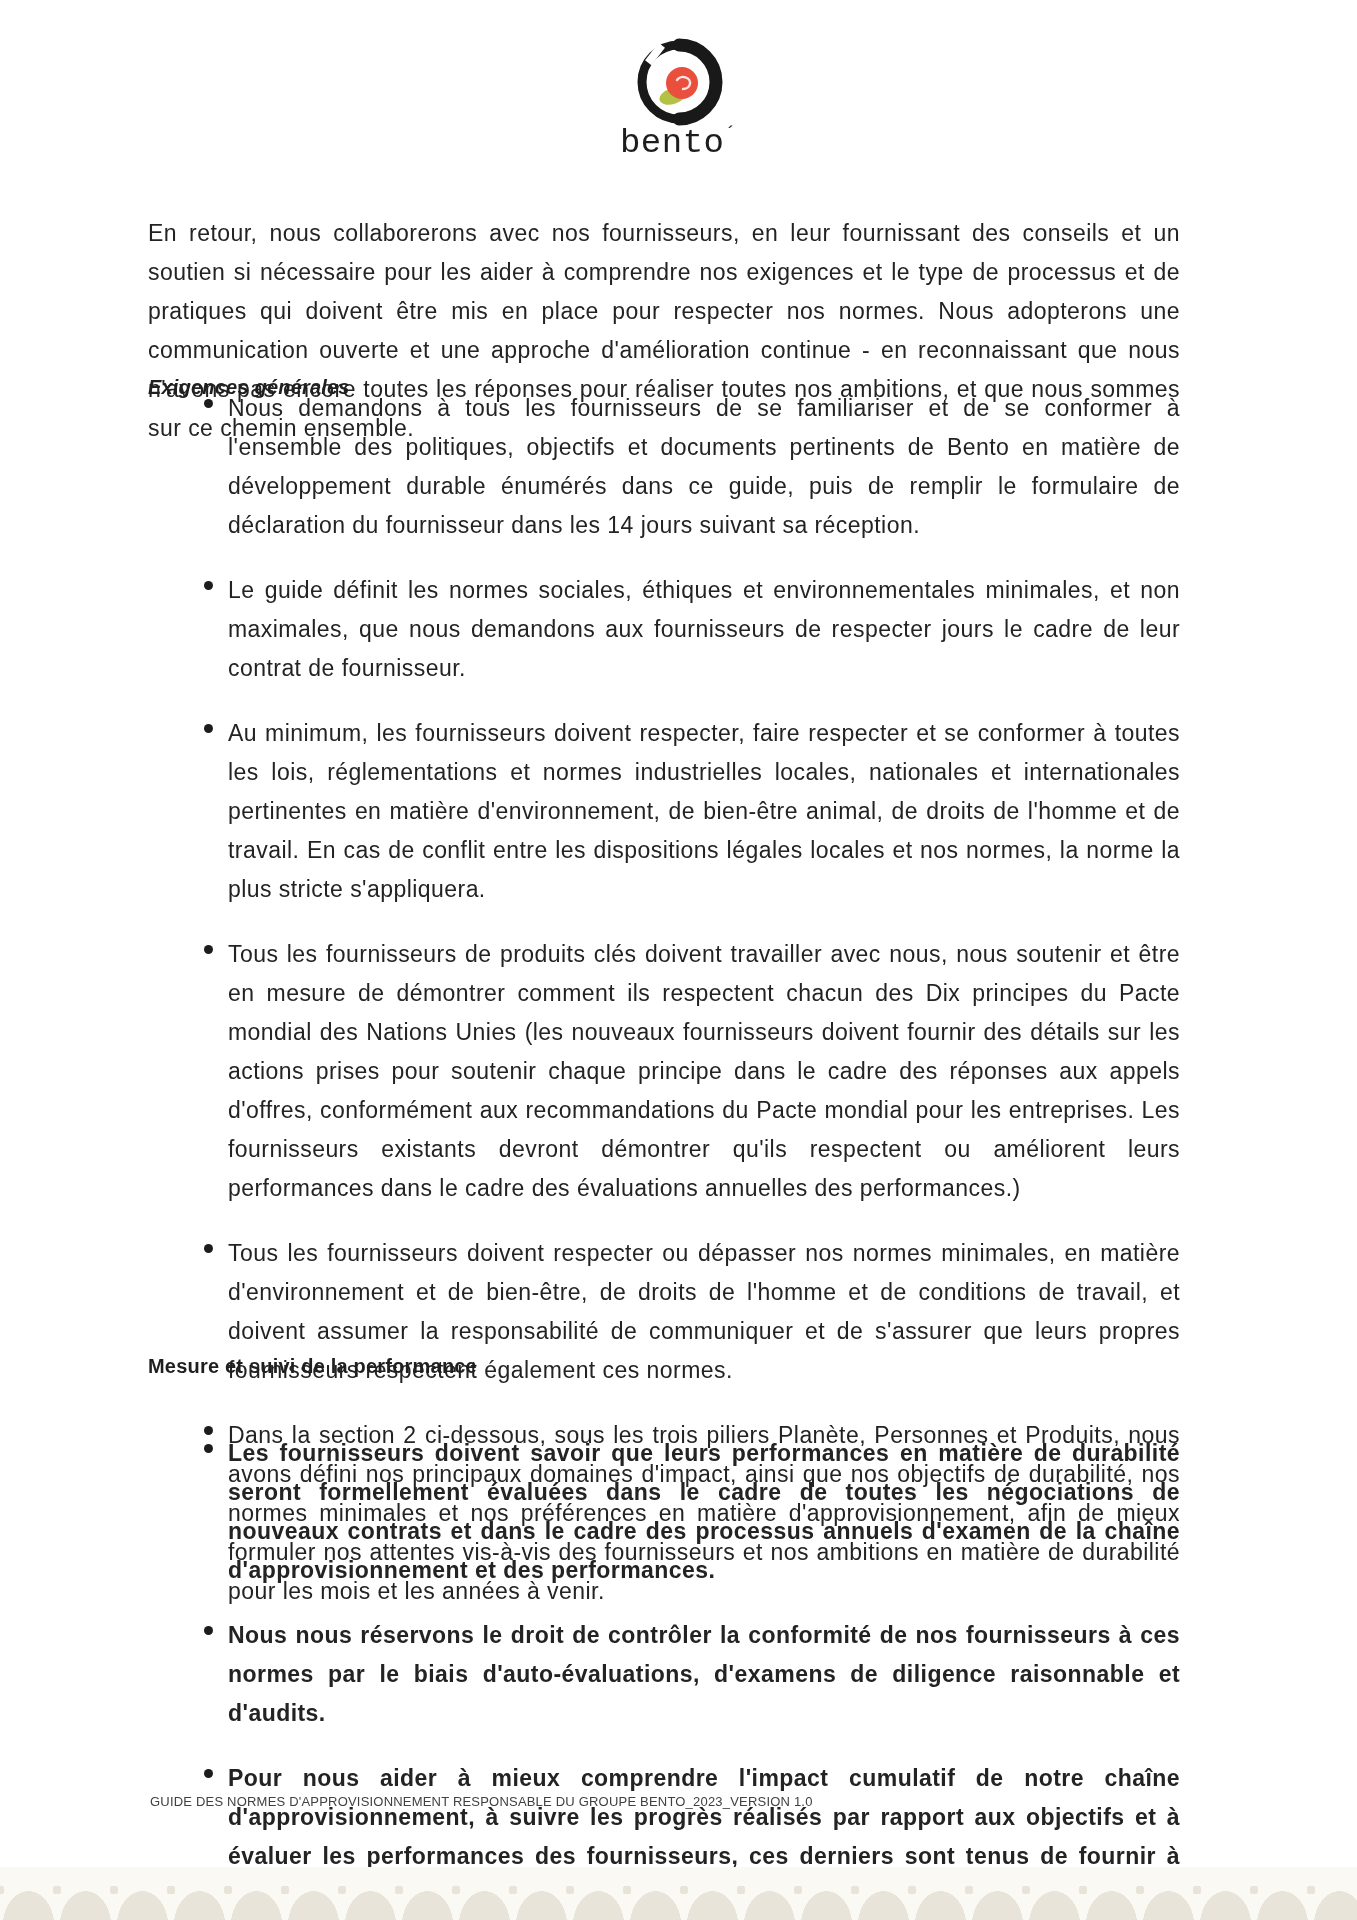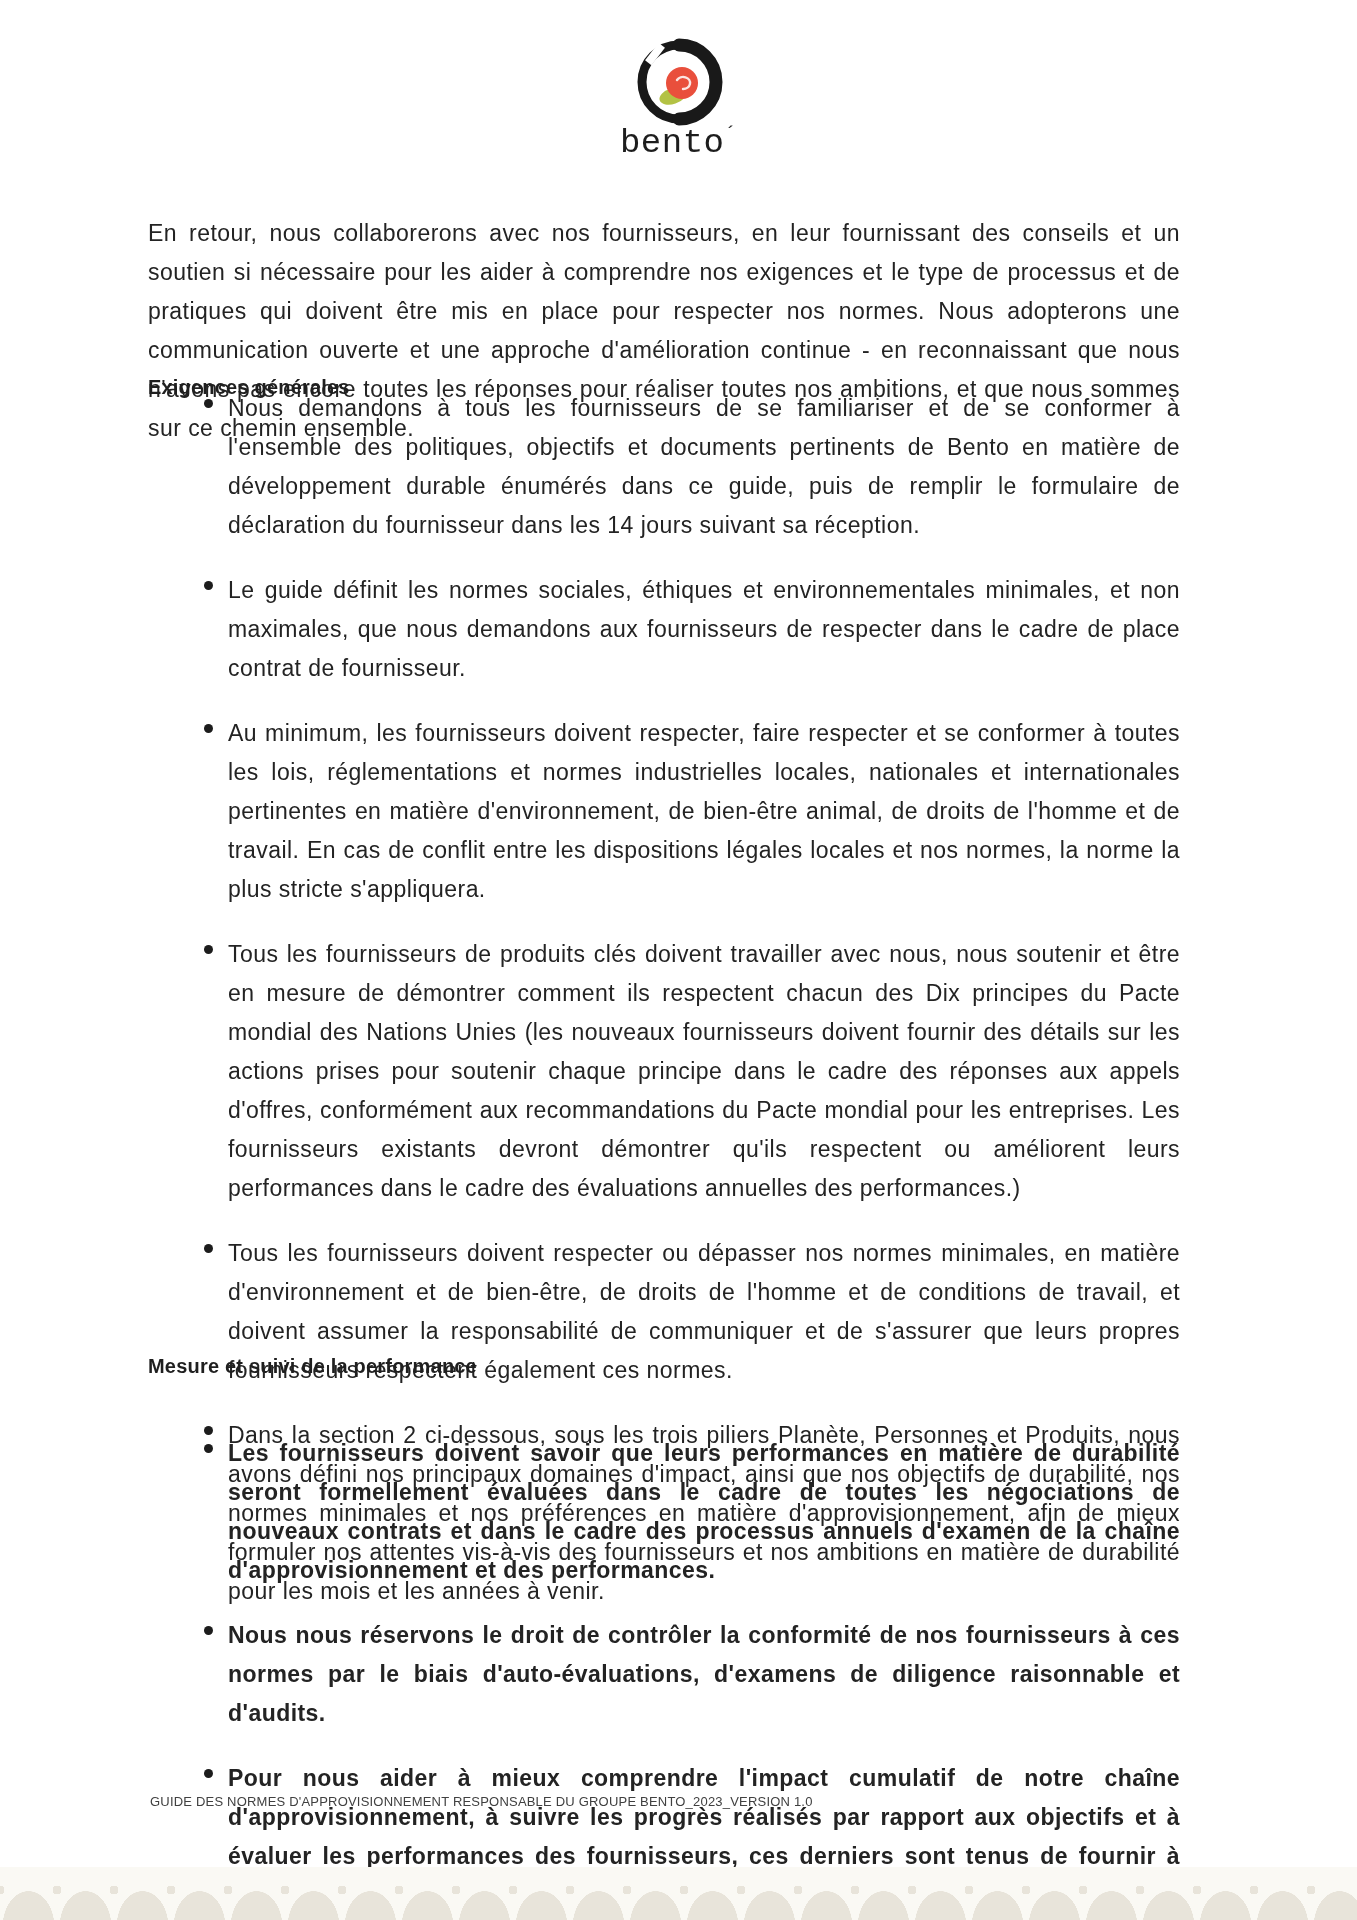--- a/index.html
+++ b/index.html
@@ -54,21 +54,21 @@
   .heading {
     position: absolute;
     left: 148px;
     width: 1032px;
     font-size: 20px;
     line-height: 24px;
     font-weight: bold;
     letter-spacing: 0.2px;
     color: #1f1f1f;
   }
-  .heading-1 { top: 358px; }
+  .heading-1 { top: 358px; font-style: italic; }
   .heading-2 { top: 1337px; }
 
   ul.bullets { margin: 0; padding: 0; list-style: none; }
   .list-1 { top: 389px; }
   .list-2 { top: 1434px; font-weight: bold; }
   ul.bullets li {
     position: relative;
     padding-left: 80px;
     margin-bottom: 26px;
   }
@@ -132,21 +132,21 @@
     </svg>
     <div class="wordmark"><span>bento</span><span class="tick">´</span></div>
   </div>
 
   <p class="block body-text intro">En retour, nous collaborerons avec nos fournisseurs, en leur fournissant des conseils et un soutien si nécessaire pour les aider à comprendre nos exigences et le type de processus et de pratiques qui doivent être mis en place pour respecter nos normes.  Nous adopterons une communication ouverte et une approche d'amélioration continue - en reconnaissant que nous n'avons pas encore toutes les réponses pour réaliser toutes nos ambitions, et que nous sommes sur ce chemin ensemble.</p>
 
   <h2 class="heading heading-1">Exigences générales</h2>
 
   <ul class="block body-text bullets list-1">
     <li>Nous demandons à tous les fournisseurs de se familiariser et de se conformer à l'ensemble des politiques, objectifs et documents pertinents de Bento en matière de développement durable énumérés dans ce guide, puis de remplir le formulaire de déclaration du fournisseur dans les 14 jours suivant sa réception.</li>
-    <li>Le guide définit les normes sociales, éthiques et environnementales minimales, et non maximales, que nous demandons aux fournisseurs de respecter dans le cadre de place contrat de fournisseur.</li>
+    <li>Le guide définit les normes sociales, éthiques et environnementales minimales, et non maximales, que nous demandons aux fournisseurs de respecter jours le cadre de leur contrat de fournisseur.</li>
     <li>Au minimum, les fournisseurs doivent respecter, faire respecter et se conformer à toutes les lois, réglementations et normes industrielles locales, nationales et internationales pertinentes en matière d'environnement, de bien-être animal, de droits de l'homme et de travail. En cas de conflit entre les dispositions légales locales et nos normes, la norme la plus stricte s'appliquera.</li>
     <li>Tous les fournisseurs de produits clés doivent travailler avec nous, nous soutenir et être en mesure de démontrer comment ils respectent chacun des Dix principes du Pacte mondial des Nations Unies (les nouveaux fournisseurs doivent fournir des détails sur les actions prises pour soutenir chaque principe dans le cadre des réponses aux appels d'offres, conformément aux recommandations du Pacte mondial pour les entreprises. Les fournisseurs existants devront démontrer qu'ils respectent ou améliorent leurs performances dans le cadre des évaluations annuelles des performances.)</li>
     <li>Tous les fournisseurs doivent respecter ou dépasser nos normes minimales, en matière d'environnement et de bien-être, de droits de l'homme et de conditions de travail, et doivent assumer la responsabilité de communiquer et de s'assurer que leurs propres fournisseurs respectent également ces normes.</li>
     <li>Dans la section 2 ci-dessous, sous les trois piliers Planète, Personnes et Produits, nous avons défini nos principaux domaines d'impact, ainsi que nos objectifs de durabilité, nos normes minimales et nos préférences en matière d'approvisionnement, afin de mieux formuler nos attentes vis-à-vis des fournisseurs et nos ambitions en matière de durabilité pour les mois et les années à venir.</li>
   </ul>
 
   <h2 class="heading heading-2">Mesure et suivi de la performance</h2>
 
   <ul class="block body-text bullets list-2">
     <li>Les fournisseurs doivent savoir que leurs performances en matière de durabilité seront formellement évaluées dans le cadre de toutes les négociations de nouveaux contrats et dans le cadre des processus annuels d'examen de la chaîne d'approvisionnement et des performances.</li>

